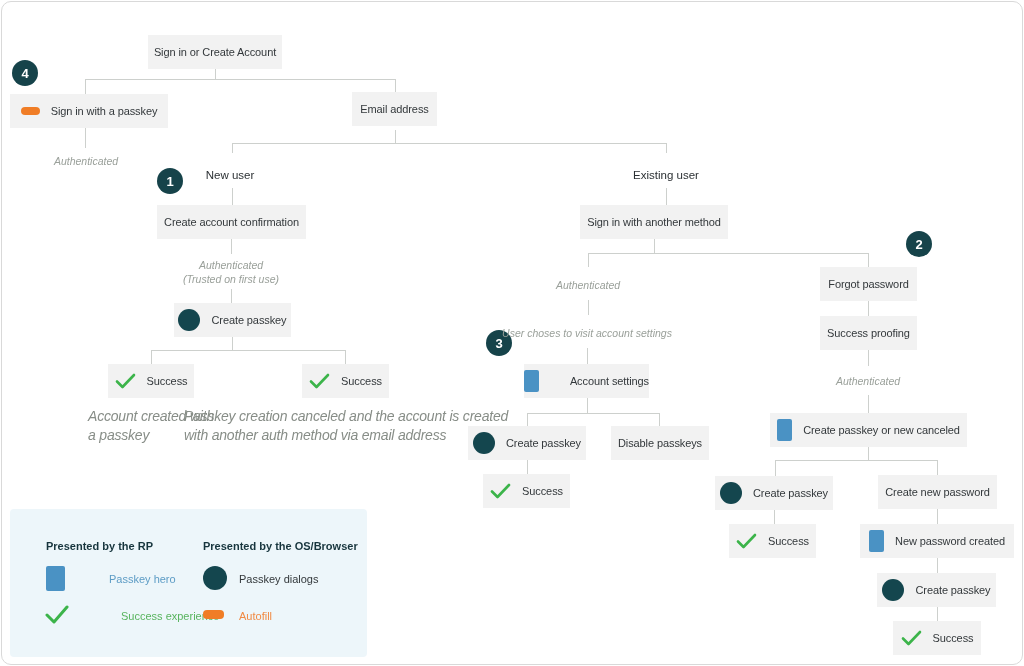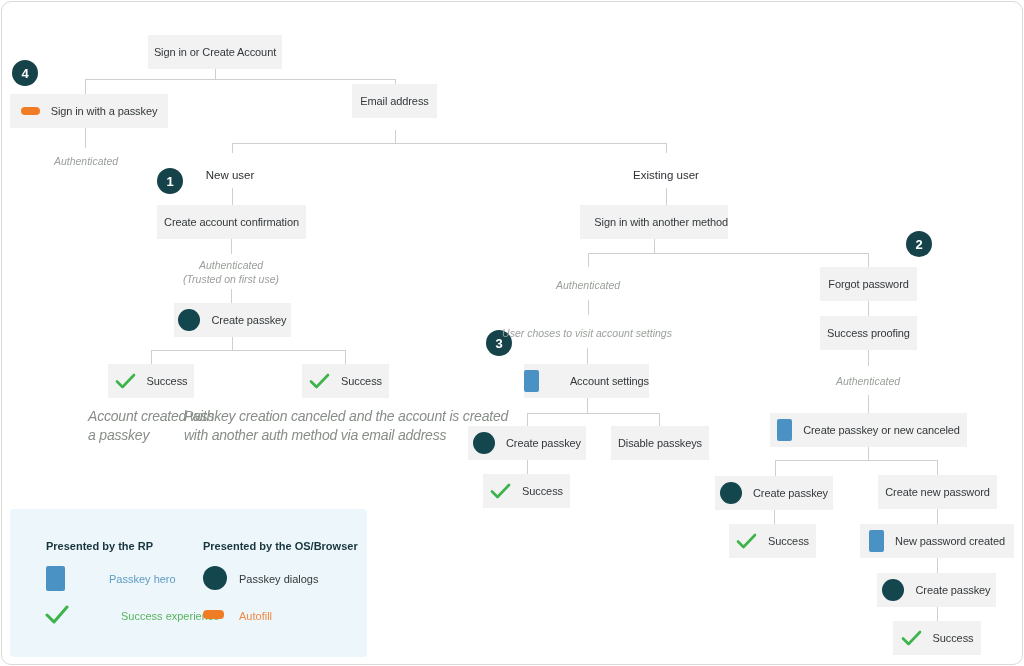--- a/index.html
+++ b/index.html
@@ -97,21 +97,21 @@
 
   <div class="node" style="left:148px;top:35px;width:134px;">
     <span>Sign in or Create Account</span>
   </div>
 
   <div class="node" style="left:10px;top:94px;width:158px;">
     <span class="pill-icon"></span>
     <span>Sign in with a passkey</span>
   </div>
 
-  <div class="node" style="left:352px;top:84px;width:85px;">
+  <div class="node" style="left:352px;top:92px;width:85px;">
     <span>Email address</span>
   </div>
 
   <div class="lbl" style="left:230px;top:175px;">New user</div>
   <div class="lbl" style="left:666px;top:175px;">Existing user</div>
 
   <div class="ital" style="left:86px;top:161px;">Authenticated</div>
 
   <div class="node" style="left:157px;top:205px;width:149px;">
     <span>Create account confirmation</span>
@@ -141,21 +141,21 @@
         </svg>
       </span>
     <span>Success</span>
   </div>
 
   <div class="cap" style="left:151px;top:407px;">Account created with
 a passkey</div>
   <div class="cap" style="left:346px;top:407px;">Passkey creation canceled and the account is created
 with another auth method via email address</div>
 
-  <div class="node" style="left:580px;top:205px;width:148px;justify-content:flex-end;">
+  <div class="node" style="left:580px;top:205px;width:148px;">
     <span>Sign in with another method</span>
   </div>
 
   <div class="ital" style="left:588px;top:285px;">Authenticated</div>
   <div class="ital" style="left:587px;top:333px;text-align:center;">User choses to visit account settings</div>
 
   <div class="node" style="left:820px;top:267px;width:97px;">
     <span>Forgot password</span>
   </div>
 

